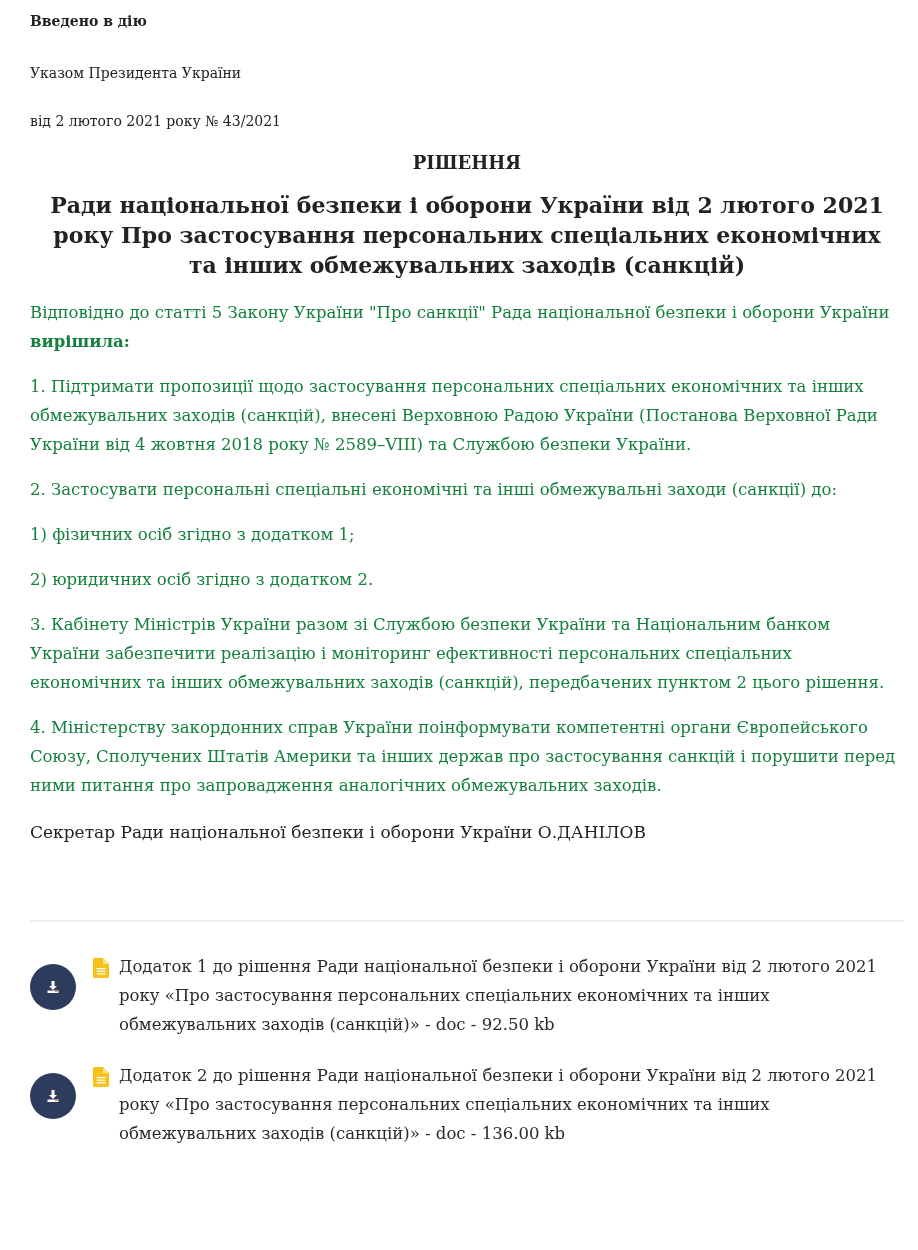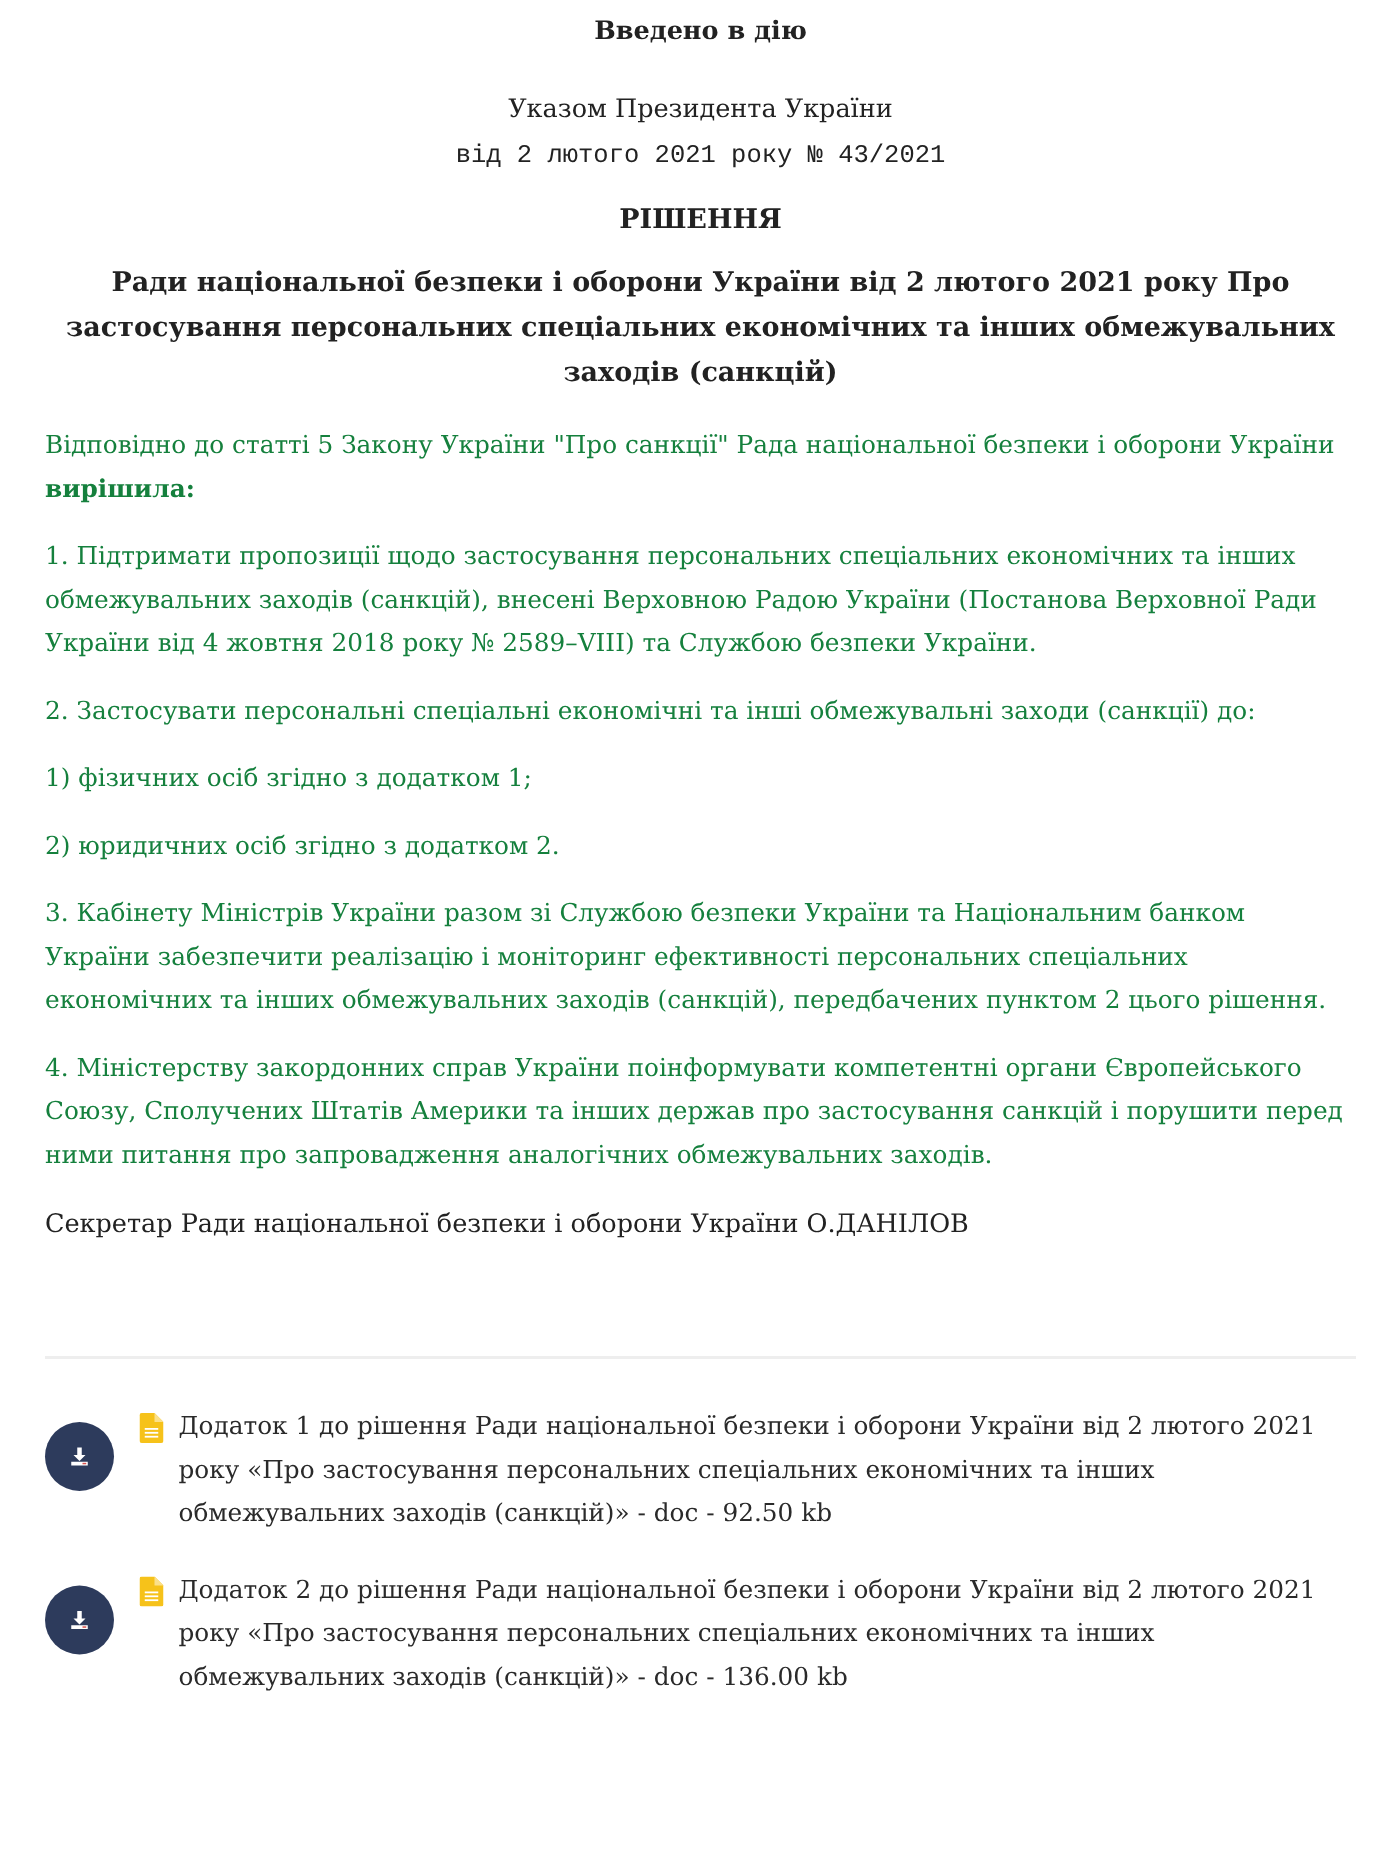--- a/index.html
+++ b/index.html
@@ -4,33 +4,33 @@
   <style>
     html, body { margin: 0; padding: 0; background: #ffffff; }
     body {
       width: 918px; height: 1250px; overflow: hidden;
       font-family: "DejaVu Serif", "Liberation Serif", serif;
       color: #222222;
       font-size: 17px;
     }
     .page { position: relative; padding: 0 14px 0 30px; }
     .right {
-      text-align: center;
-      font-size: 17px;
+      text-align: left;
+      font-size: 14px;
       line-height: 22px;
     }
     .enacted { margin-top: 10px; font-weight: bold; }
     .ukaz { margin-top: 30px; }
-    .date { margin-top: 10px; font-family: Liberation Mono, monospace; }
+    .date { margin-top: 26px; }
     .title {
       text-align: center; font-weight: bold; font-size: 18px;
       margin-top: 20px; line-height: 22px;
     }
     .subtitle {
-      text-align: center; font-weight: bold; font-size: 18px;
+      text-align: center; font-weight: bold; font-size: 22px;
       line-height: 30px; margin-top: 16px; padding: 0 8px;
     }
     p.para {
       margin: 16px 0 0 0;
       line-height: 29px;
       font-size: 16.5px;
       color: #15803d;
     }
     p.para.first { margin-top: 18px; }
     .bold { font-weight: bold; }

